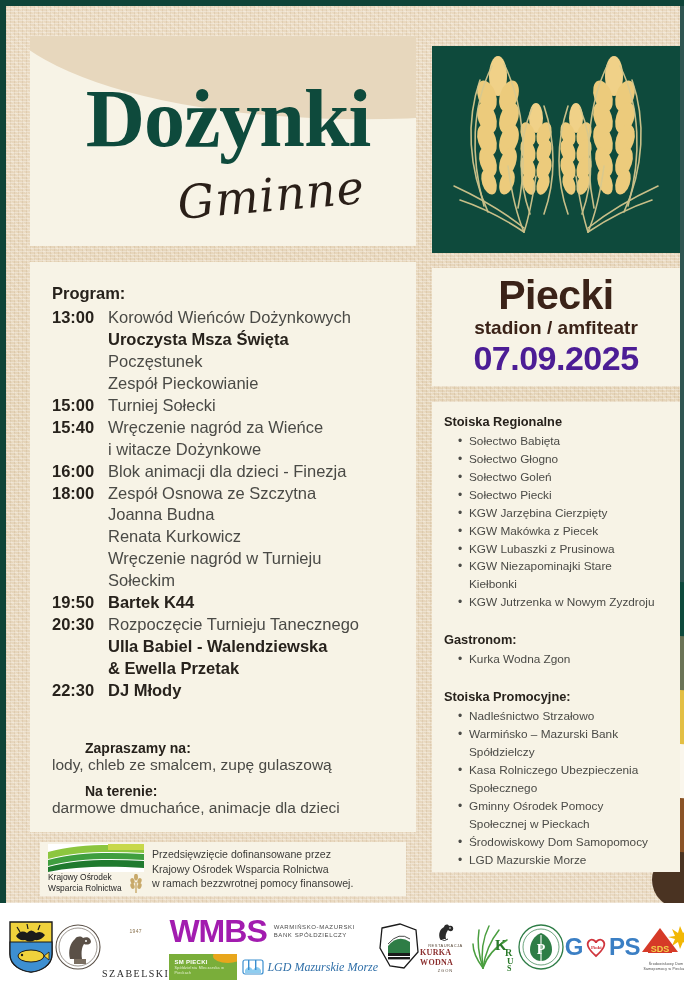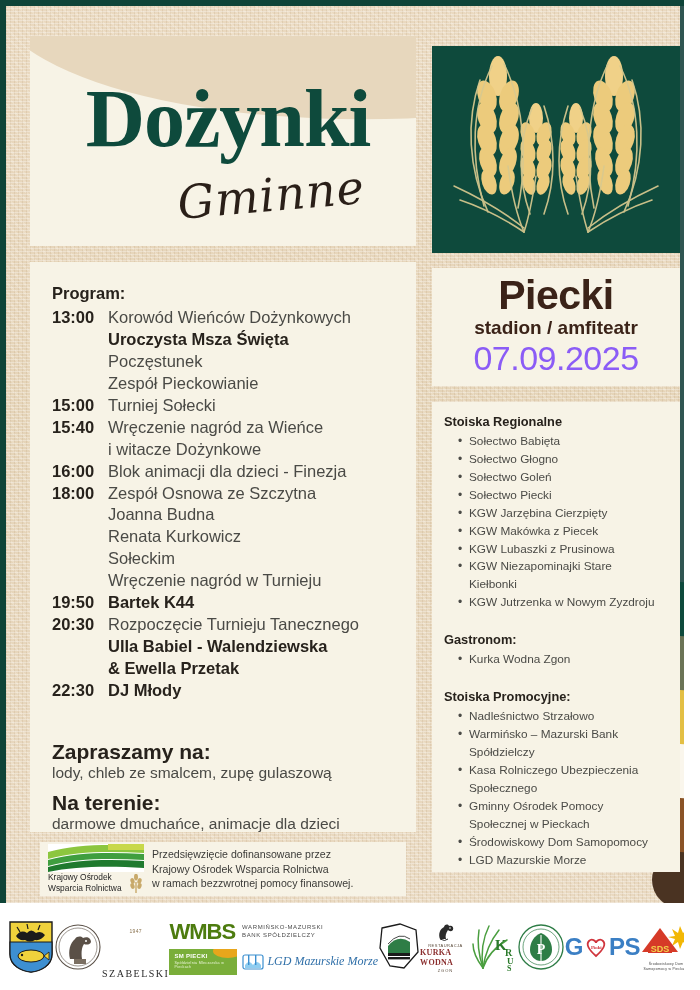--- a/index.html
+++ b/index.html
@@ -135,21 +135,21 @@
   .prog-text.b { font-weight: bold; color: #27221c; }
 
   
   #invite {
     position: absolute;
     left: 24px; top: 728px;
     width: 386px; height: 98px;
     background: #f7f3e6;
     padding: 6px 22px;
   }
-  .inv-head { font-size: 21px; font-weight: bold; color: #27221c; }
+  .inv-head { font-size: 14px; font-weight: bold; color: #27221c; margin-left: 33px; }
   .inv-text { font-size: 15.5px; color: #4a4a46; margin-bottom: 9px; }
 
   
   #fund {
     position: absolute;
     left: 34px; top: 836px;
     width: 366px; height: 54px;
     background: #f7f3e6;
     display: flex;
     align-items: center;
@@ -170,21 +170,21 @@
     width: 248px; height: 118px;
     background: #f7f3e6;
     text-align: center;
     padding-top: 6px;
   }
   #place-name {
     font-size: 41px; font-weight: bold; color: #3b2318;
     line-height: 1.05; letter-spacing: -0.5px;
   }
   #place-venue { font-size: 19px; font-weight: bold; color: #3b2318; line-height: 1.15; }
-  #place-date { font-size: 34px; font-weight: normal; color: #8b5cf6; line-height: 1.12; letter-spacing: -0.5px; }
+  #place-date { font-size: 34px; font-weight: bold; color: #4c1d95; line-height: 1.12; letter-spacing: -0.5px; }
 
   
   #stalls-card {
     position: absolute;
     left: 426px; top: 396px;
     width: 248px; height: 470px;
     background: #f7f3e6;
     padding: 12px 19px 8px 12px;
   }
   .st-head {
@@ -364,25 +364,25 @@
           <div class="prog-row">
             <div class="prog-time"></div>
             <div class="prog-text">Joanna Budna</div>
           </div>
           <div class="prog-row">
             <div class="prog-time"></div>
             <div class="prog-text">Renata Kurkowicz</div>
           </div>
           <div class="prog-row">
             <div class="prog-time"></div>
+            <div class="prog-text">Wręczenie nagród w Turnieju</div>
+          </div>
+          <div class="prog-row">
+            <div class="prog-time"></div>
             <div class="prog-text">Sołeckim</div>
-          </div>
-          <div class="prog-row">
-            <div class="prog-time"></div>
-            <div class="prog-text">Wręczenie nagród w Turnieju</div>
           </div>
           <div class="prog-row">
             <div class="prog-time">19:50</div>
             <div class="prog-text b">Bartek K44</div>
           </div>
           <div class="prog-row">
             <div class="prog-time">20:30</div>
             <div class="prog-text">Rozpoczęcie Turnieju Tanecznego</div>
           </div>
           <div class="prog-row">
@@ -499,21 +499,21 @@
           <rect x="8.3" y="8" width="1.4" height="11"></rect>
         </g>
       </svg>
       <div class="lg-txt" style="color:#8a7350;font-size:5px;">1947</div>
       <div class="lg-txt" style="color:#2b2b2b;font-size:10px;letter-spacing:1.5px;font-family:'Liberation Serif',serif;">SZABELSKI</div>
       <div class="lg-txt" style="color:#7a6a58;font-size:4px;letter-spacing:0.8px;">PIEKARNIA I CUKIERNIA</div>
     </div>
 
     <div class="logo" style="flex-direction:column;align-items:flex-start;">
       <div style="display:flex;align-items:center;">
-        <div style="font-size:22px;font-weight:bold;color:#4d7c0f;letter-spacing:-1px;position:relative;">WMBS</div>
+        <div style="font-size:32px;font-weight:bold;color:#a21caf;letter-spacing:-1px;position:relative;">WMBS</div>
         <div style="margin-left:7px;line-height:1.35;">
           <div class="lg-txt" style="color:#4a4a4a;letter-spacing:0.6px;">WARMIŃSKO-MAZURSKI</div>
           <div class="lg-txt" style="color:#4a4a4a;letter-spacing:0.6px;">BANK SPÓŁDZIELCZY</div>
         </div>
       </div>
       <div style="display:flex;align-items:center;margin-top:4px;">
         <div style="width:68px;height:26px;background:#7aae3a;display:flex;flex-direction:column;justify-content:center;padding-left:5px;position:relative;overflow:hidden;">
           <div style="position:absolute;right:-6px;top:-5px;width:30px;height:14px;background:#e8a61c;border-radius:50%;"></div>
           <div class="lg-txt" style="color:#ffffff;font-weight:bold;font-size:6px;z-index:1;">SM PIECKI</div>
           <div class="lg-txt" style="color:#eaf5d8;font-size:3.6px;z-index:1;">Spółdzielnia Mleczarska w Pieckach</div>

